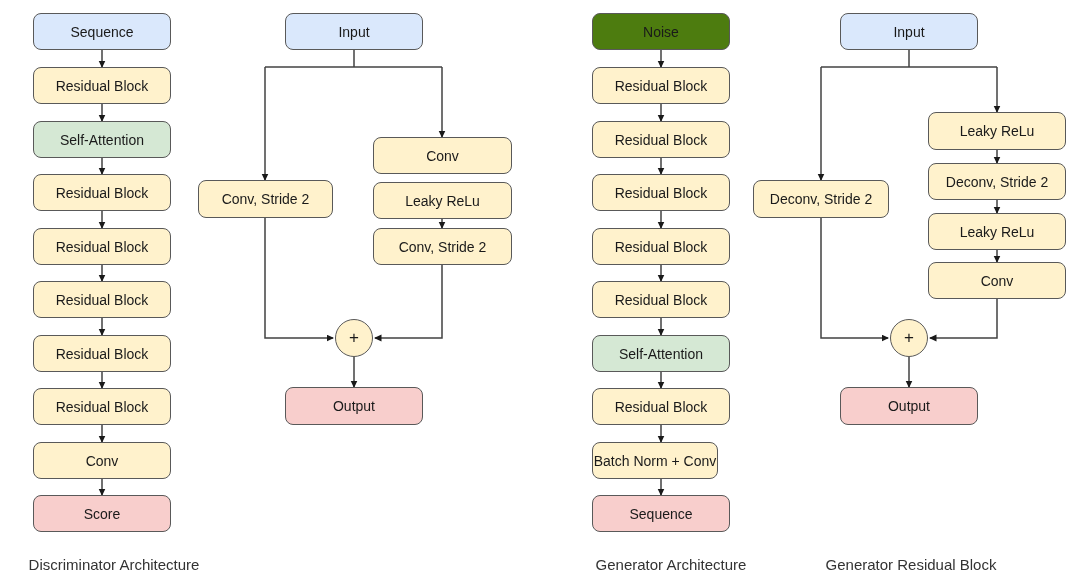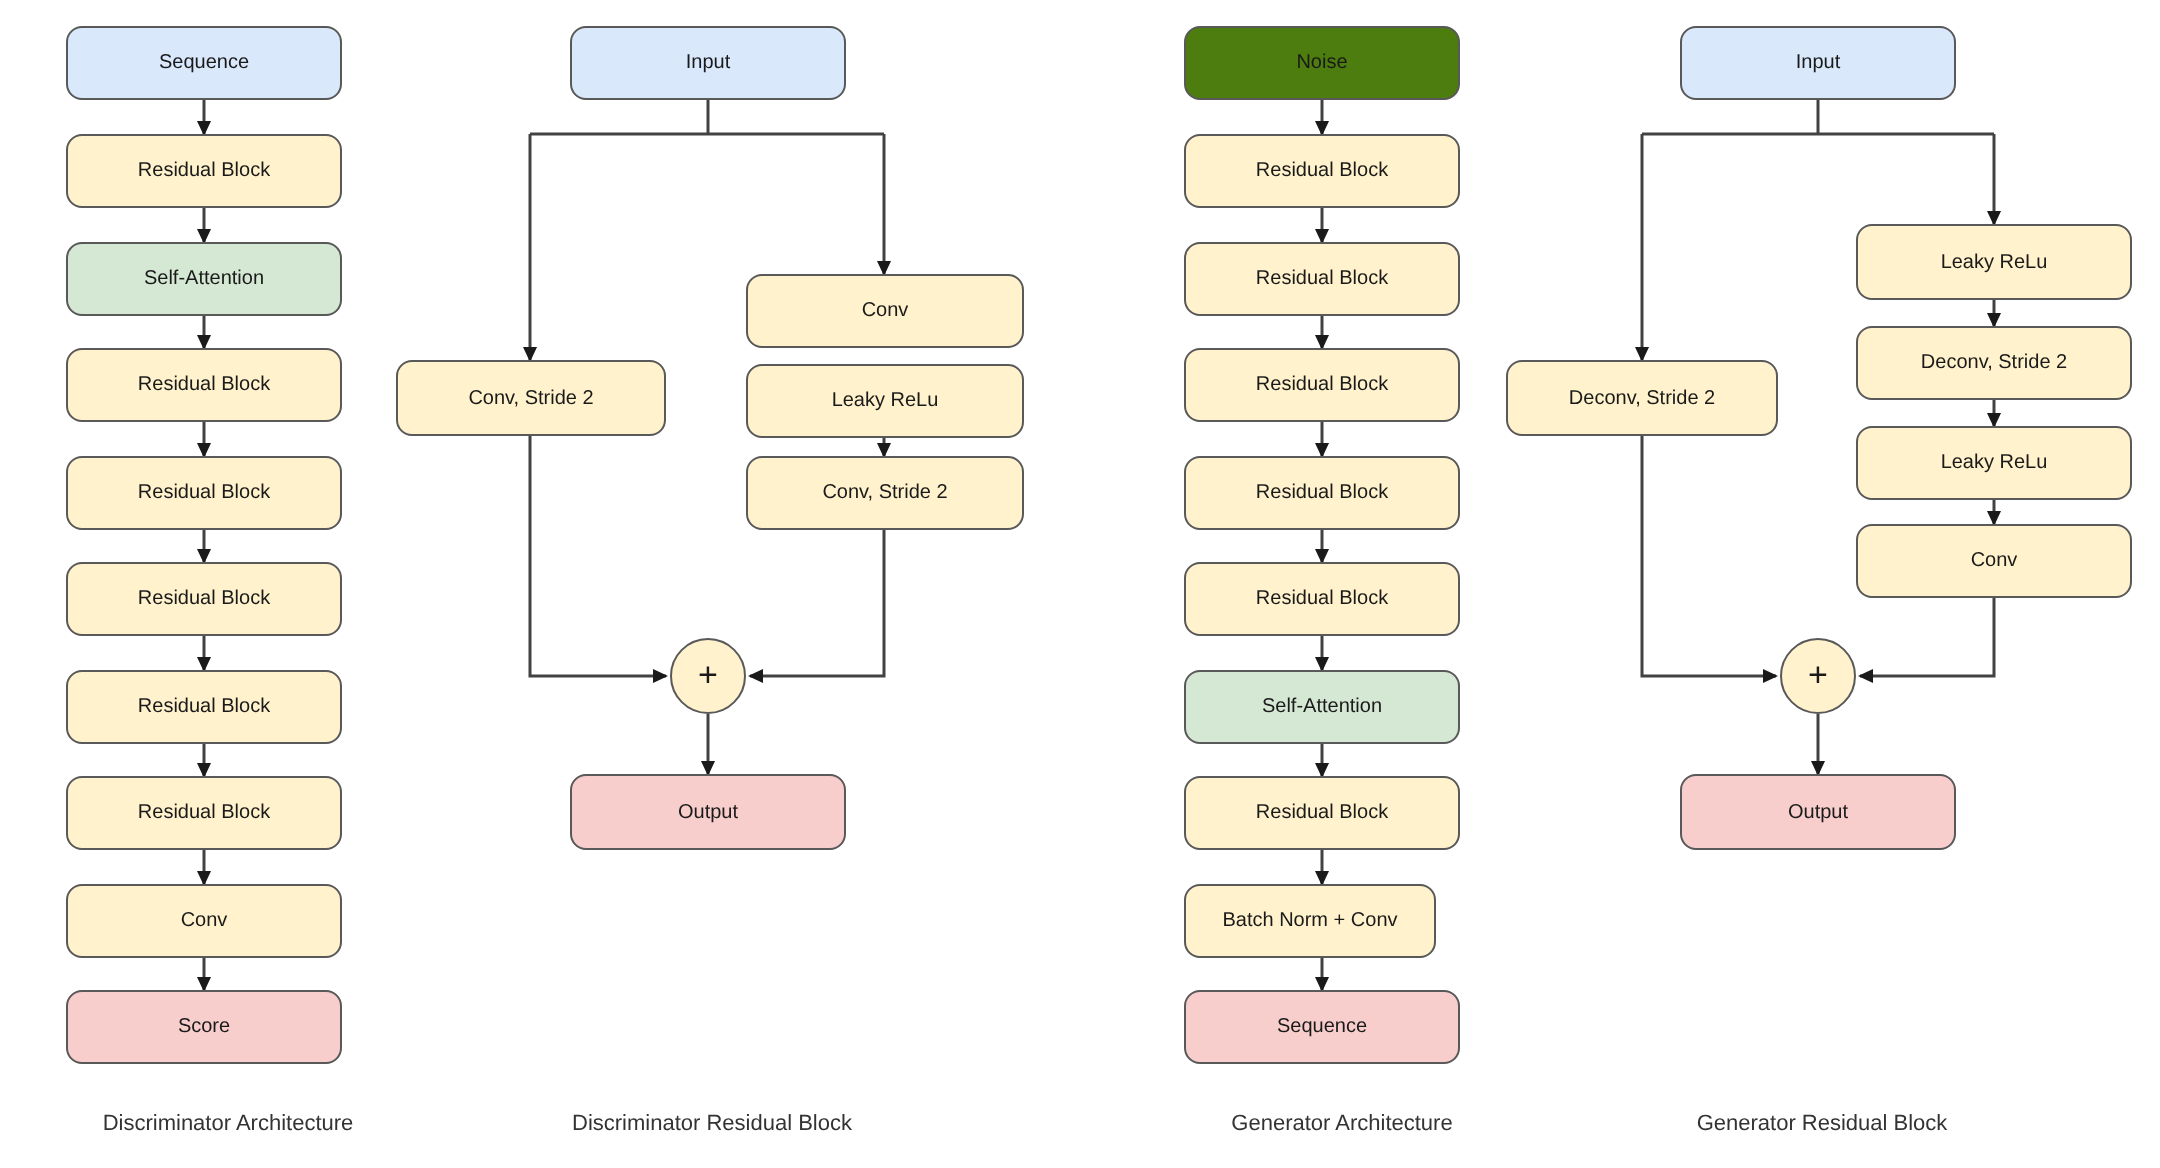--- a/index.html
+++ b/index.html
@@ -24,21 +24,21 @@
     pointer-events: none;
   }
   .node {
     position: absolute;
     box-sizing: border-box;
     border: 1.5px solid #595959;
     border-radius: 8px;
     display: flex;
     align-items: center;
     justify-content: center;
-    font-size: 10px;
+    font-size: 14px;
     color: #1a1a1a;
     text-align: center;
     white-space: nowrap;
     z-index: 2;
   }
   .sum-circle {
     position: absolute;
     box-sizing: border-box;
     border: 1.5px solid #595959;
     border-radius: 50%;
@@ -46,21 +46,21 @@
     align-items: center;
     justify-content: center;
     font-size: 17px;
     color: #1a1a1a;
     z-index: 2;
   }
   .caption {
     position: absolute;
     top: 556px;
     transform: translateX(-50%);
-    font-size: 11px;
+    font-size: 15px;
     color: #333333;
     white-space: nowrap;
     z-index: 2;
     padding-left: 28px;
   }
   .caption-1 { left: 100px; }
   .caption-2 { left: 342px; }
   .caption-3 { left: 657px; }
   .caption-4 { left: 897px; }
 </style>
@@ -108,21 +108,20 @@
         <path d="M997,150 L997,163" fill="none" stroke="#424242" stroke-width="1.5" marker-end="url(#arrowhead)"></path>
         <path d="M997,200 L997,213" fill="none" stroke="#424242" stroke-width="1.5" marker-end="url(#arrowhead)"></path>
         <path d="M997,250 L997,262" fill="none" stroke="#424242" stroke-width="1.5" marker-end="url(#arrowhead)"></path>
         <path d="M821,218 L821,338 L888,338" fill="none" stroke="#424242" stroke-width="1.5" marker-end="url(#arrowhead)"></path>
         <path d="M997,299 L997,338 L930,338" fill="none" stroke="#424242" stroke-width="1.5" marker-end="url(#arrowhead)"></path>
         <path d="M909,357 L909,387" fill="none" stroke="#424242" stroke-width="1.5" marker-end="url(#arrowhead)"></path>
       </g>
   </svg>
 
   <div class="caption caption-1">Discriminator Architecture</div>
-  <div class="caption caption-2">Discriminator Residual Block</div>
   <div class="caption caption-3">Generator Architecture</div>
   <div class="caption caption-4">Generator Residual Block</div>
 <div class="node" style="left: 33px; top: 13px; width: 138px; height: 37px; background: rgb(218, 232, 252);">Sequence</div>
     <div class="node" style="left: 33px; top: 67px; width: 138px; height: 37px; background: rgb(255, 242, 204);">Residual Block</div>
     <div class="node" style="left: 33px; top: 121px; width: 138px; height: 37px; background: rgb(213, 232, 212);">Self-Attention</div>
     <div class="node" style="left: 33px; top: 174px; width: 138px; height: 37px; background: rgb(255, 242, 204);">Residual Block</div>
     <div class="node" style="left: 33px; top: 228px; width: 138px; height: 37px; background: rgb(255, 242, 204);">Residual Block</div>
     <div class="node" style="left: 33px; top: 281px; width: 138px; height: 37px; background: rgb(255, 242, 204);">Residual Block</div>
     <div class="node" style="left: 33px; top: 335px; width: 138px; height: 37px; background: rgb(255, 242, 204);">Residual Block</div>
     <div class="node" style="left: 33px; top: 388px; width: 138px; height: 37px; background: rgb(255, 242, 204);">Residual Block</div>

